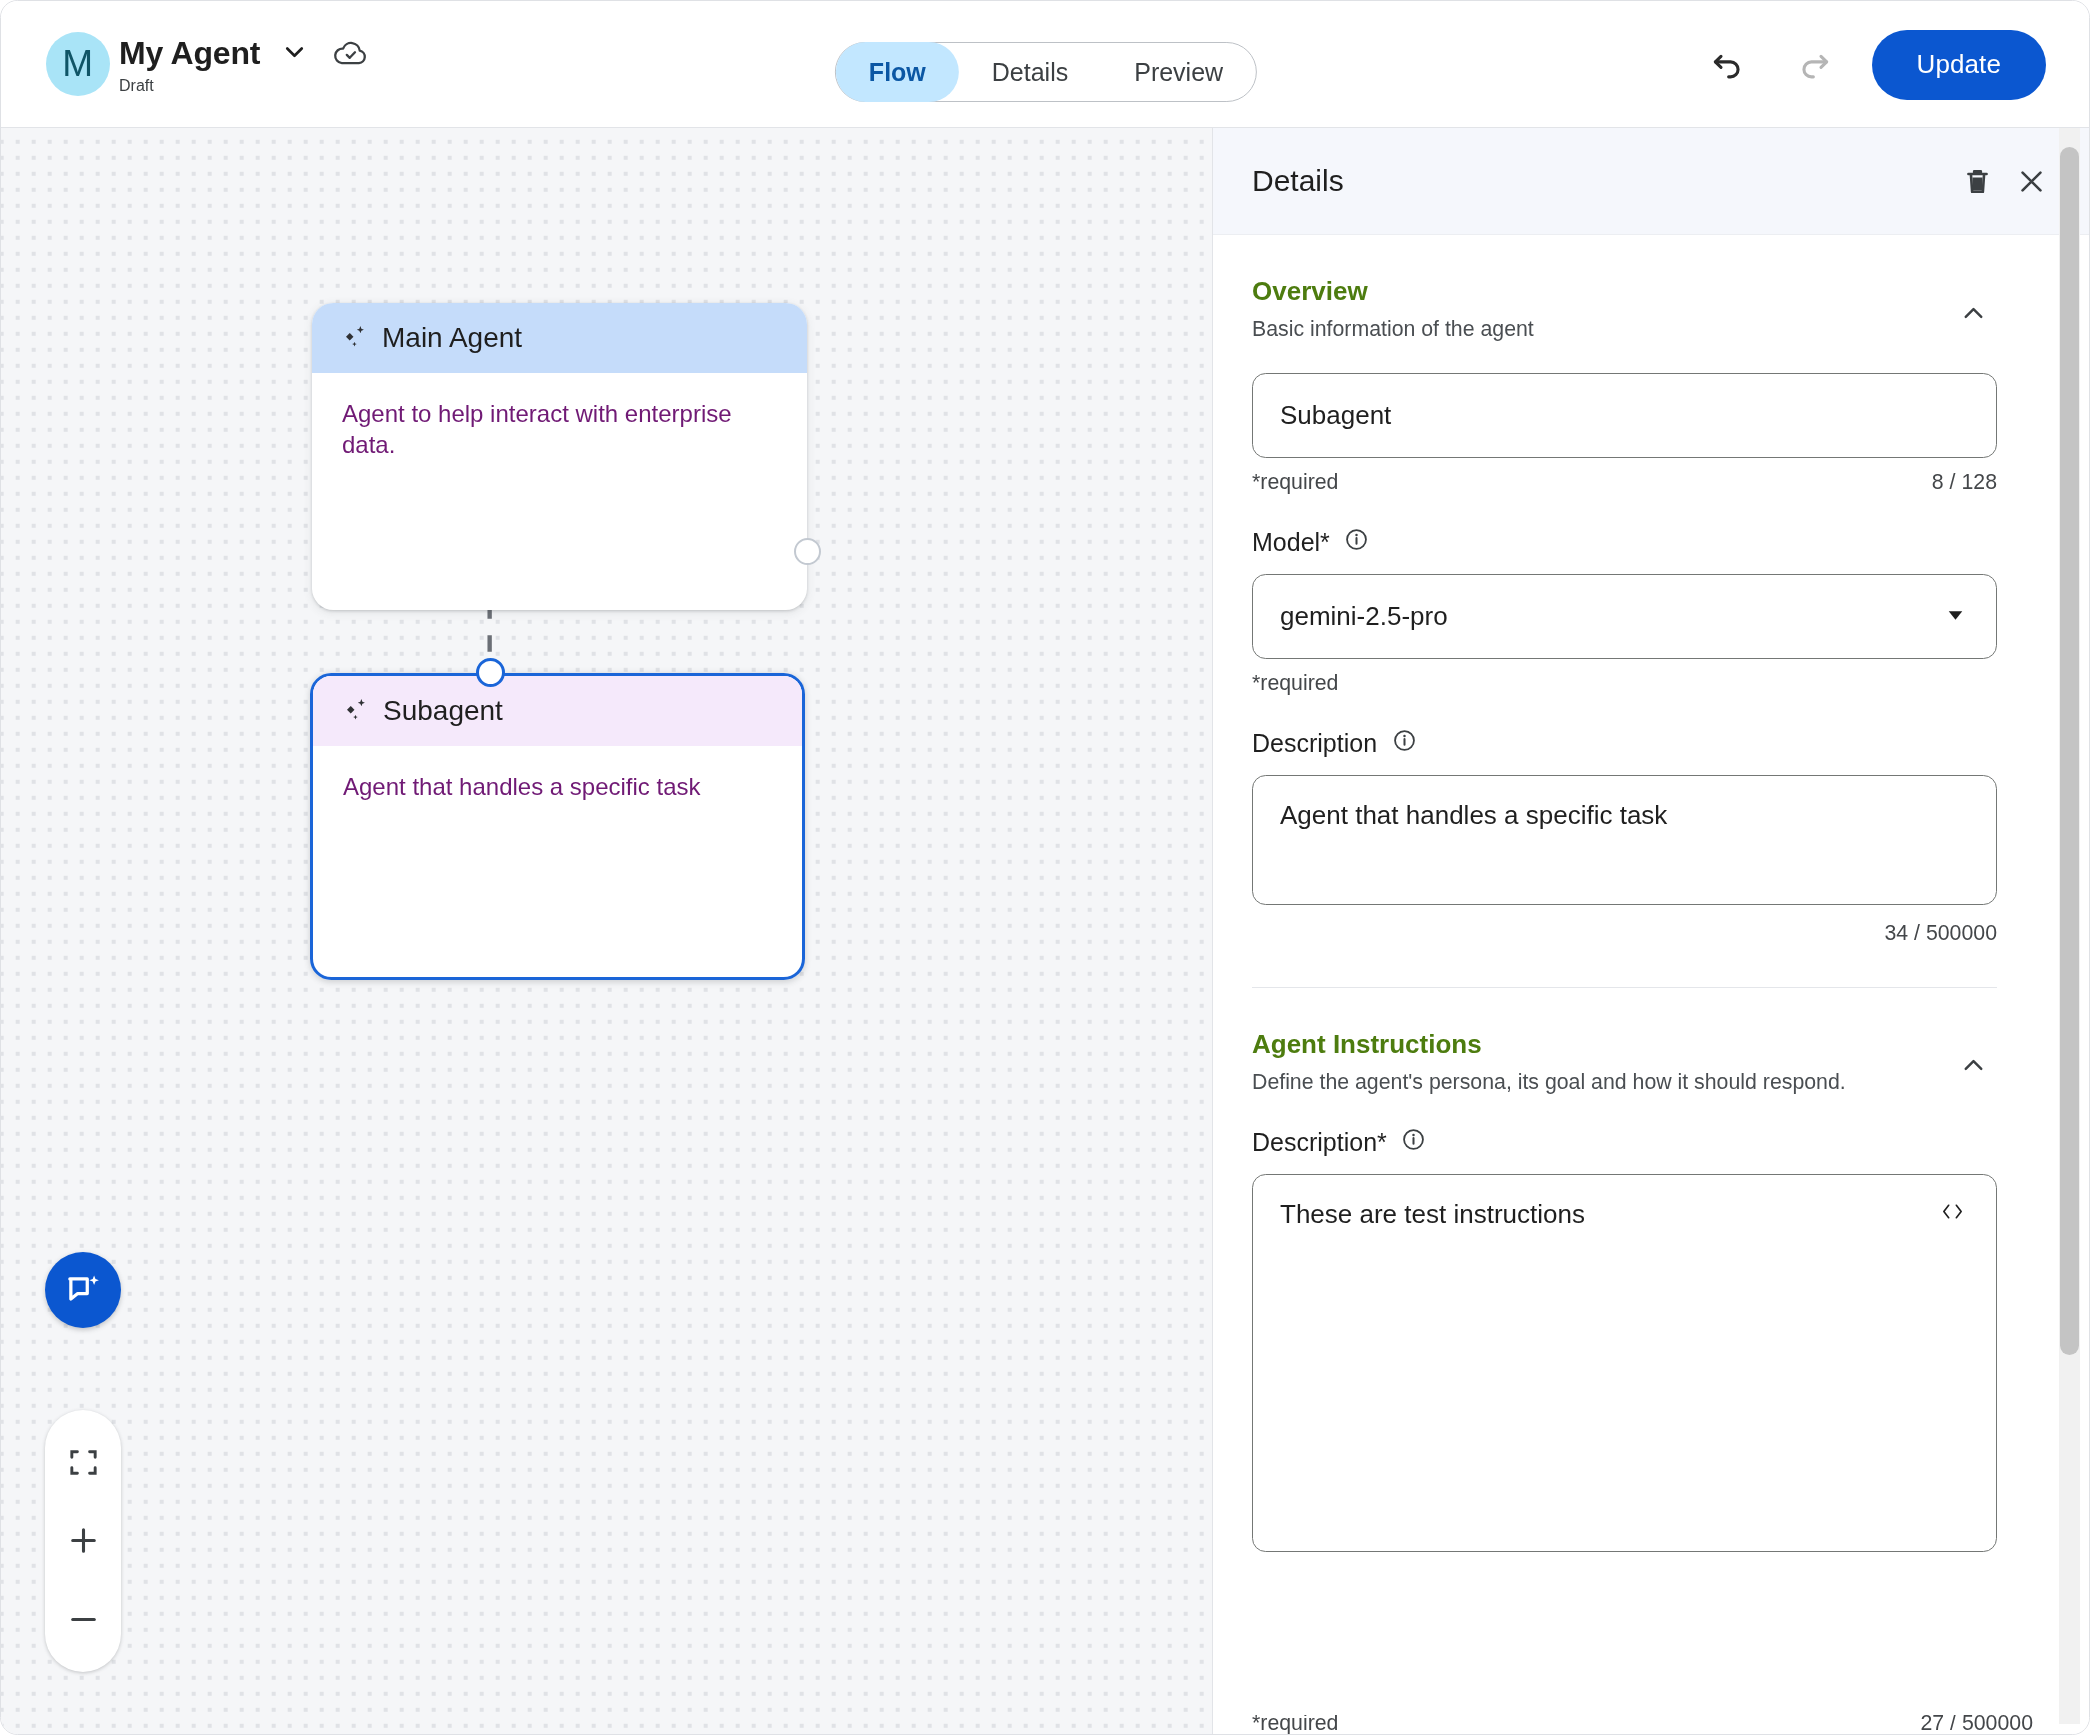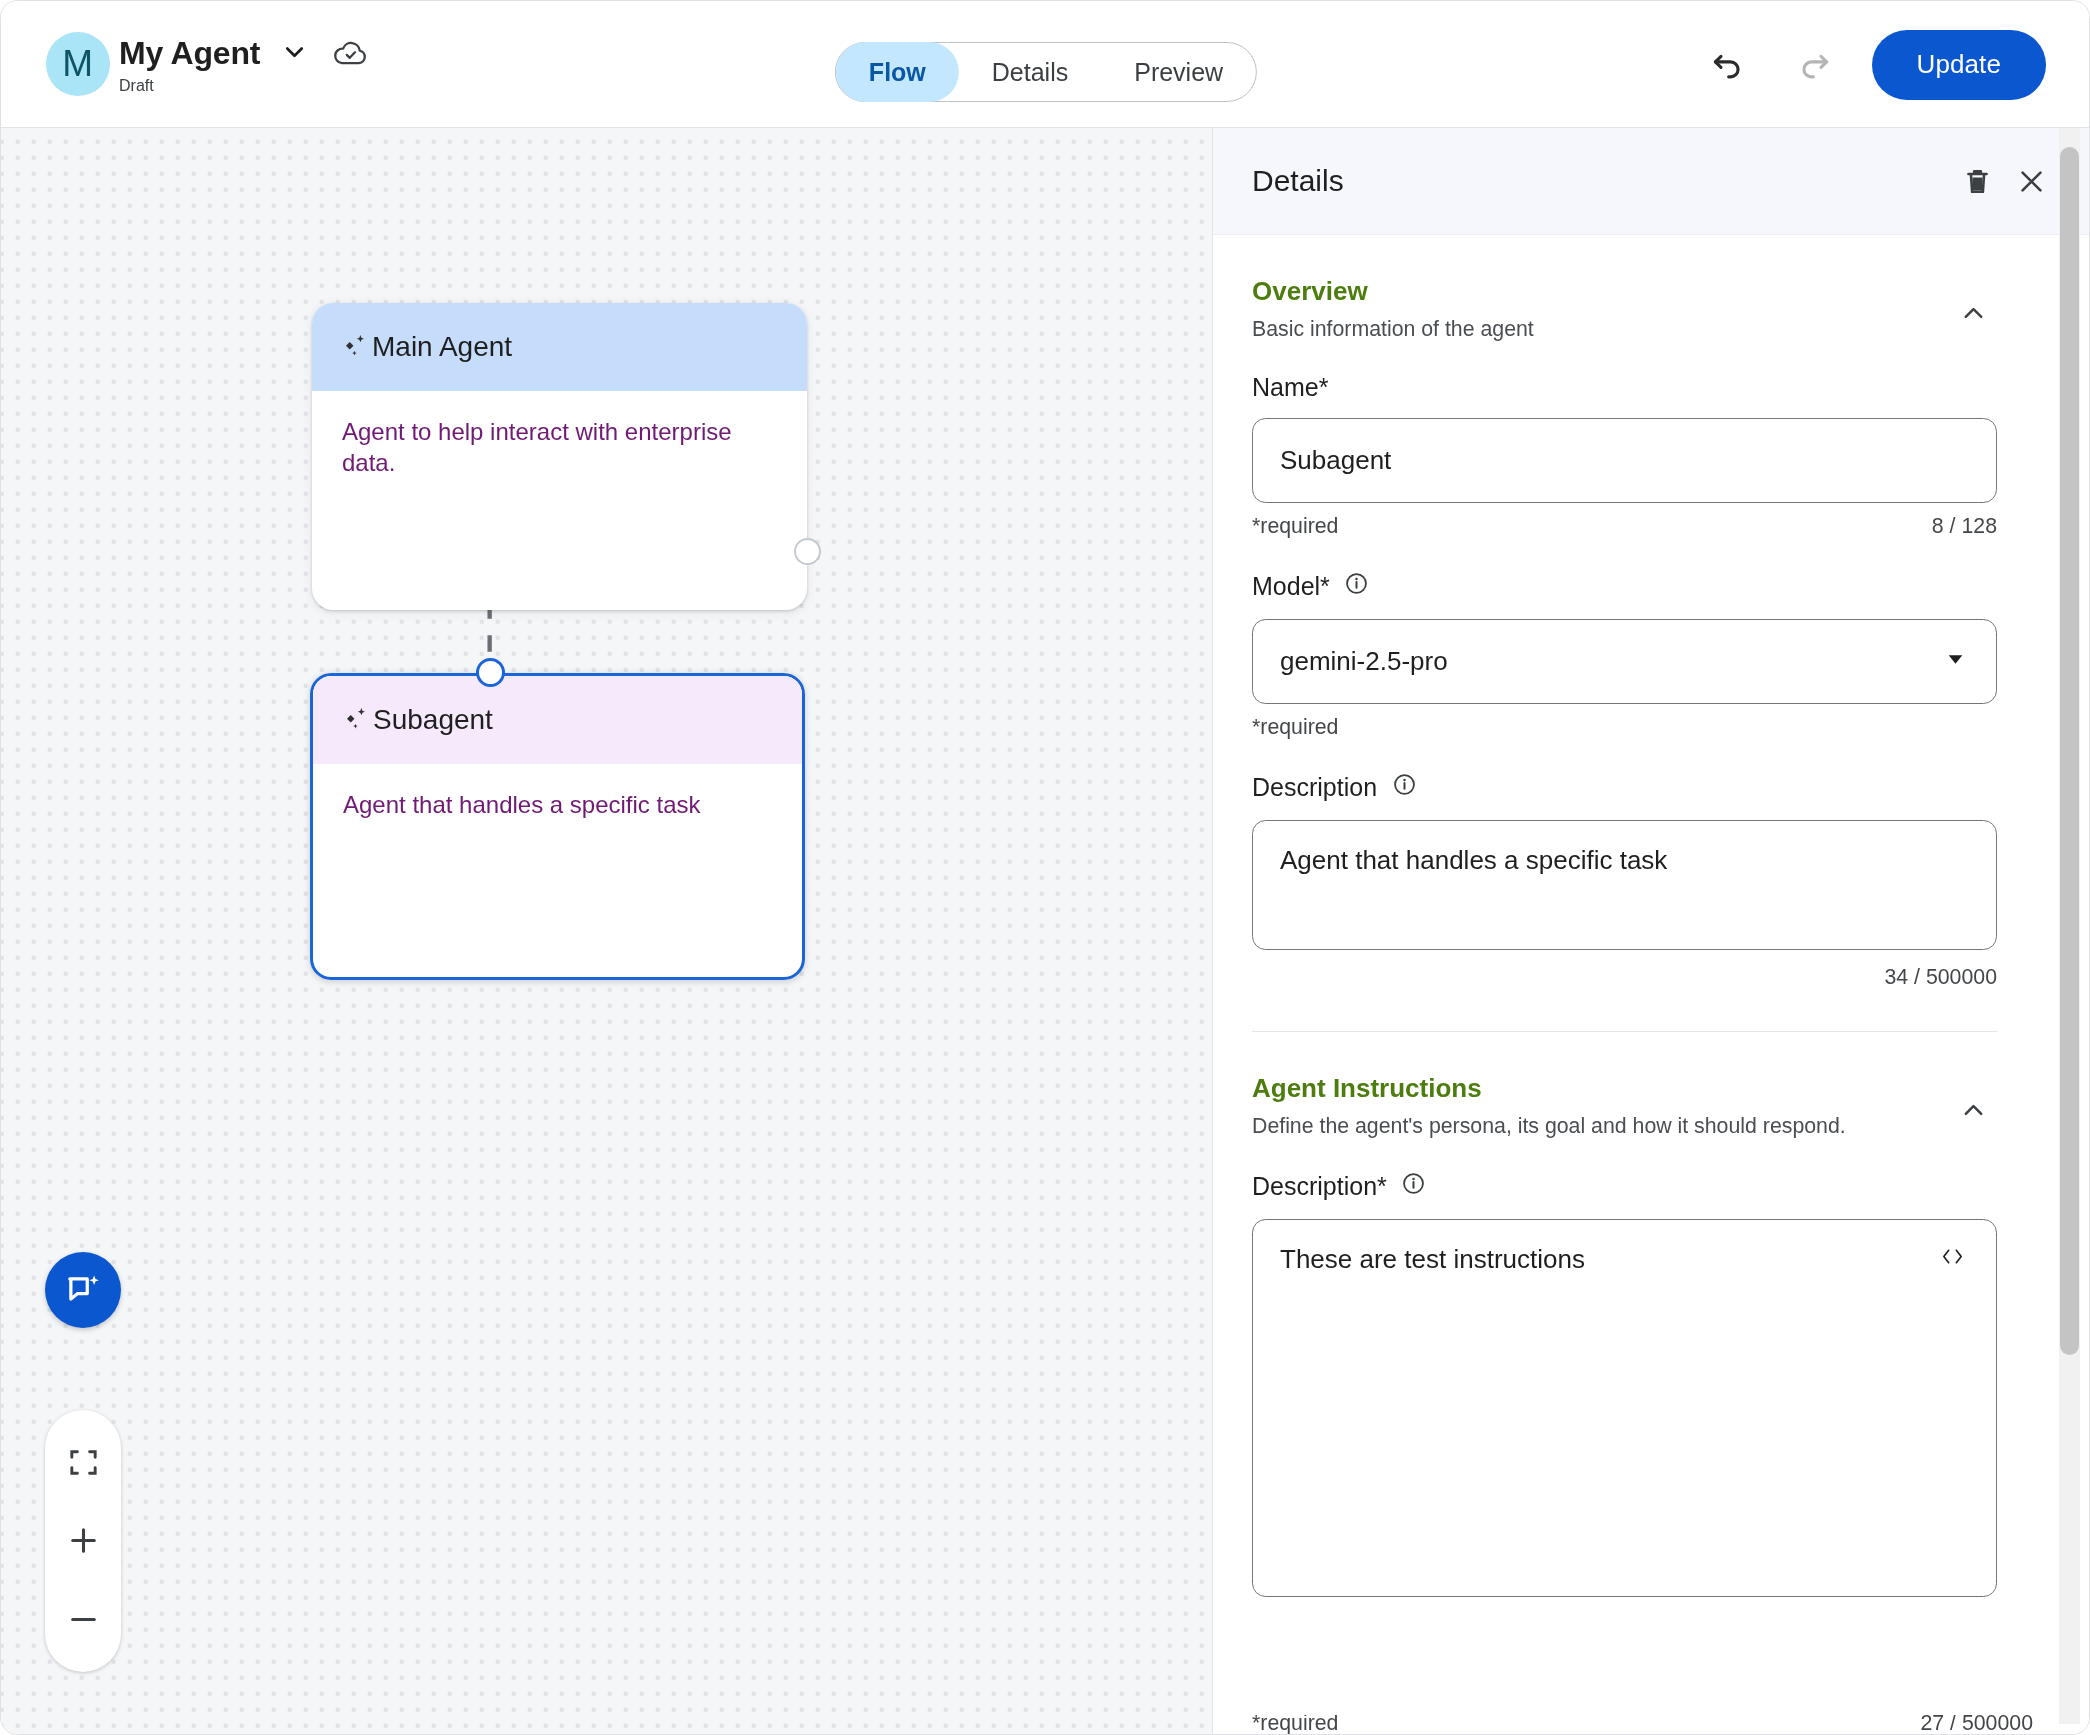--- a/index.html
+++ b/index.html
@@ -92,22 +92,22 @@
     overflow: visible;
   }
   .node-inner {
     width: 100%; height: 100%;
     border-radius: 21.3px; overflow: hidden;
     display: flex; flex-direction: column;
   }
   .node.selected { box-shadow: 0 1.9px 6.8px rgba(60,64,67,.22); }
   .node.selected .node-inner { border: 3.9px solid #1a65d8; }
   .node-head {
-    height: 88px; display: flex; align-items: center;
-    padding-left: 30px; gap: 1px;
+    height: 70px; display: flex; align-items: center;
+    padding-left: 30px; gap: 11px;
   }
   .node-head.blue { background: #c5dcfa; }
   .node-head.purple { background: #f5e9fb; }
   .node-title { font-size: 28px; color: #1f1f1f; font-weight: 500; }
   .node-body { flex: 1; padding: 26px 30px 0 30px; }
   .node-desc { font-size: 24px; line-height: 1.28; color: #701a75; }
 
   .handle {
     position: absolute; width: 27px; height: 27px;
     border-radius: 50%; background: #fff;
@@ -377,21 +377,20 @@
           <div class="sec-sub">Basic information of the agent</div>
         </div>
         <button class="caret-btn">
           <svg width="31" height="31" viewBox="0 0 24 24" fill="none">
               <path d="M6 14.6L12 8.6l6 6" stroke="#3c4043" stroke-width="1.9" stroke-linecap="round" stroke-linejoin="round"></path>
             </svg>
         </button>
       </div>
 
       <div class="field">
-        <div class="flabel">Name*</div>
         <input class="inp" type="text" value="Subagent" style="">
         <div class="helper">
           <span>*required</span>
           <span class="right">8 / 128</span>
         </div>
       </div>
 
       <div class="field">
         <div class="flabel">
           <span>Model*</span>

